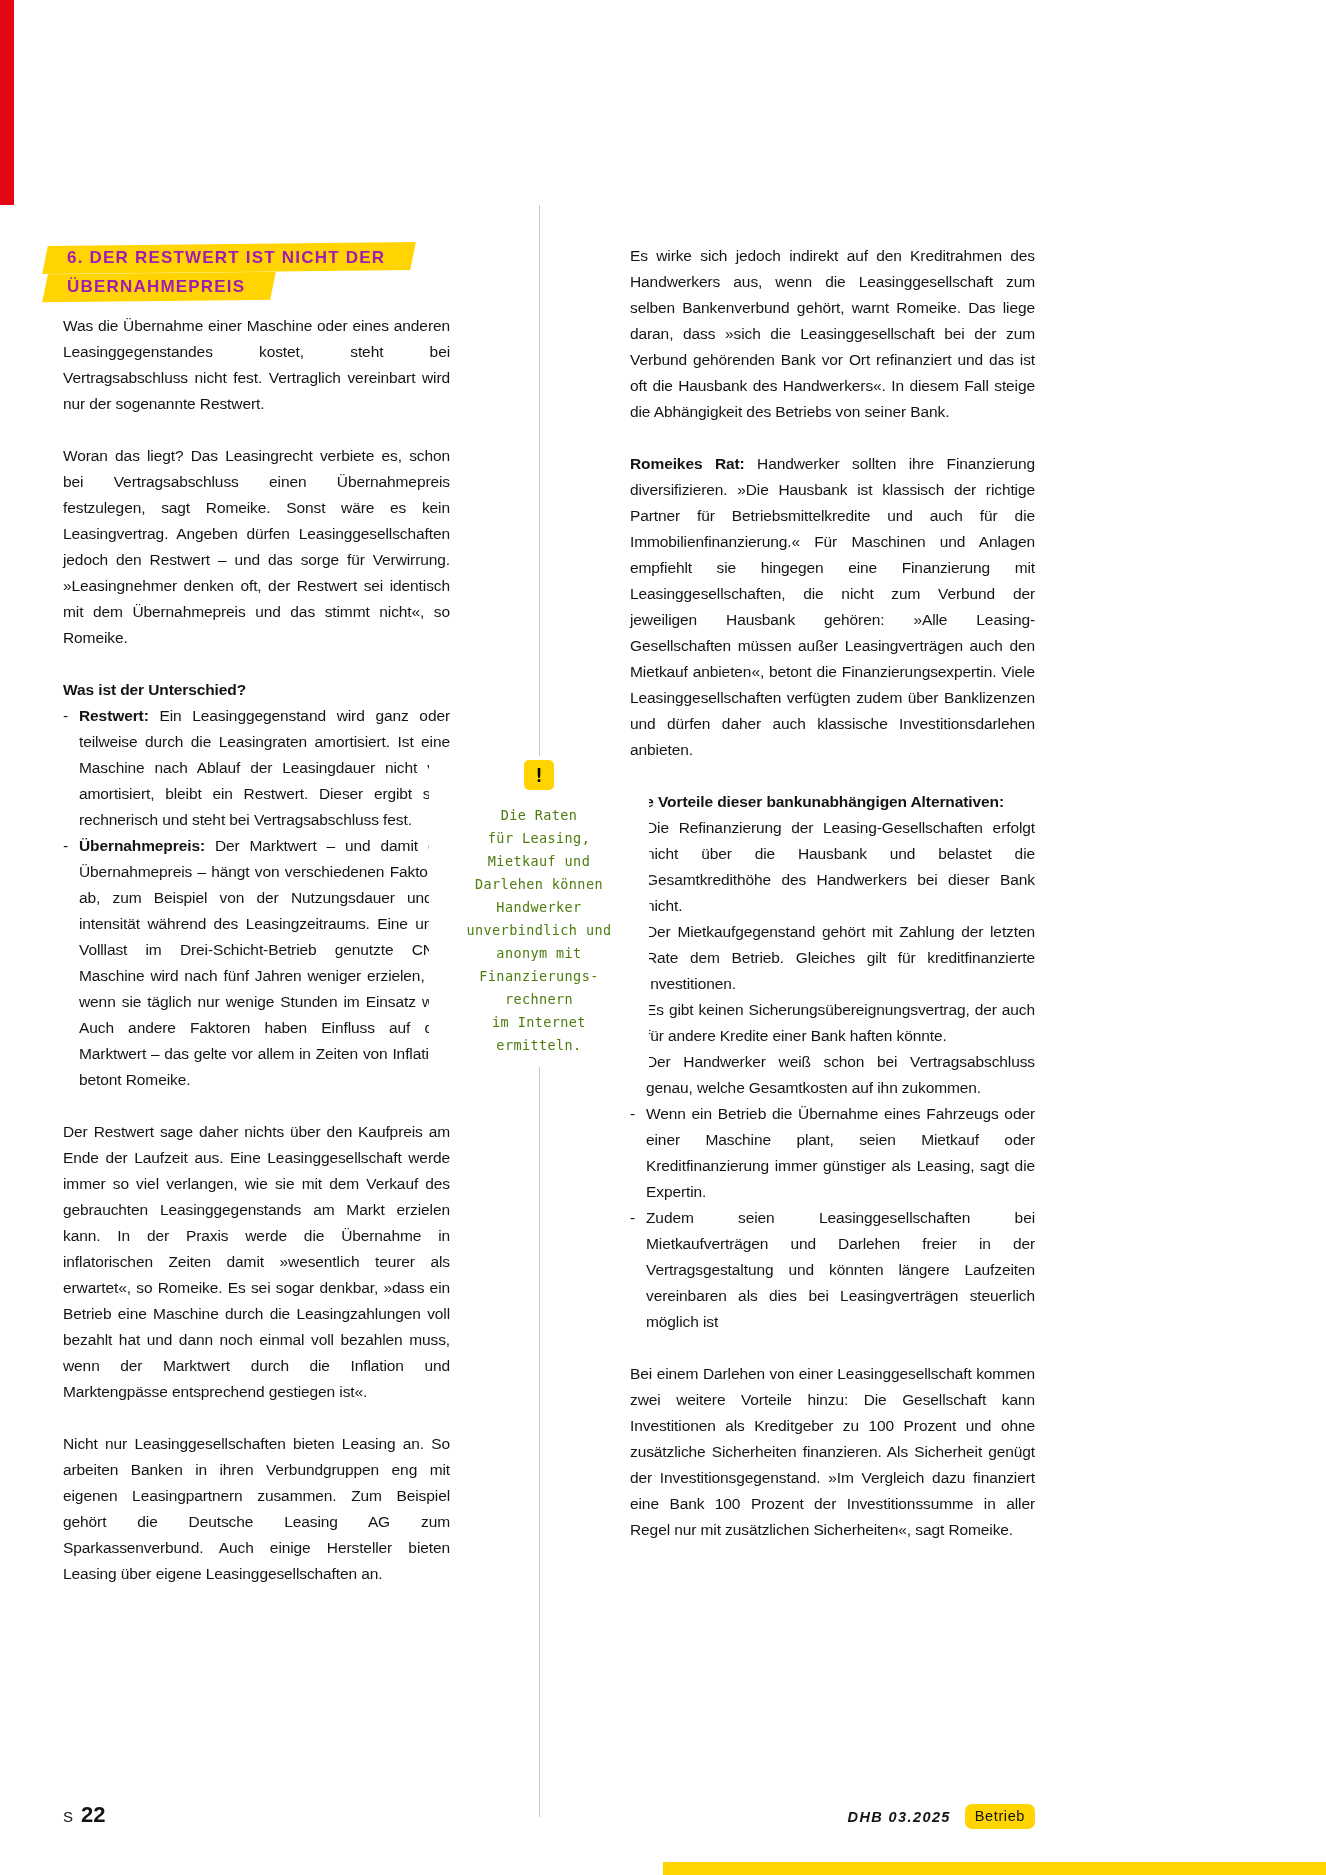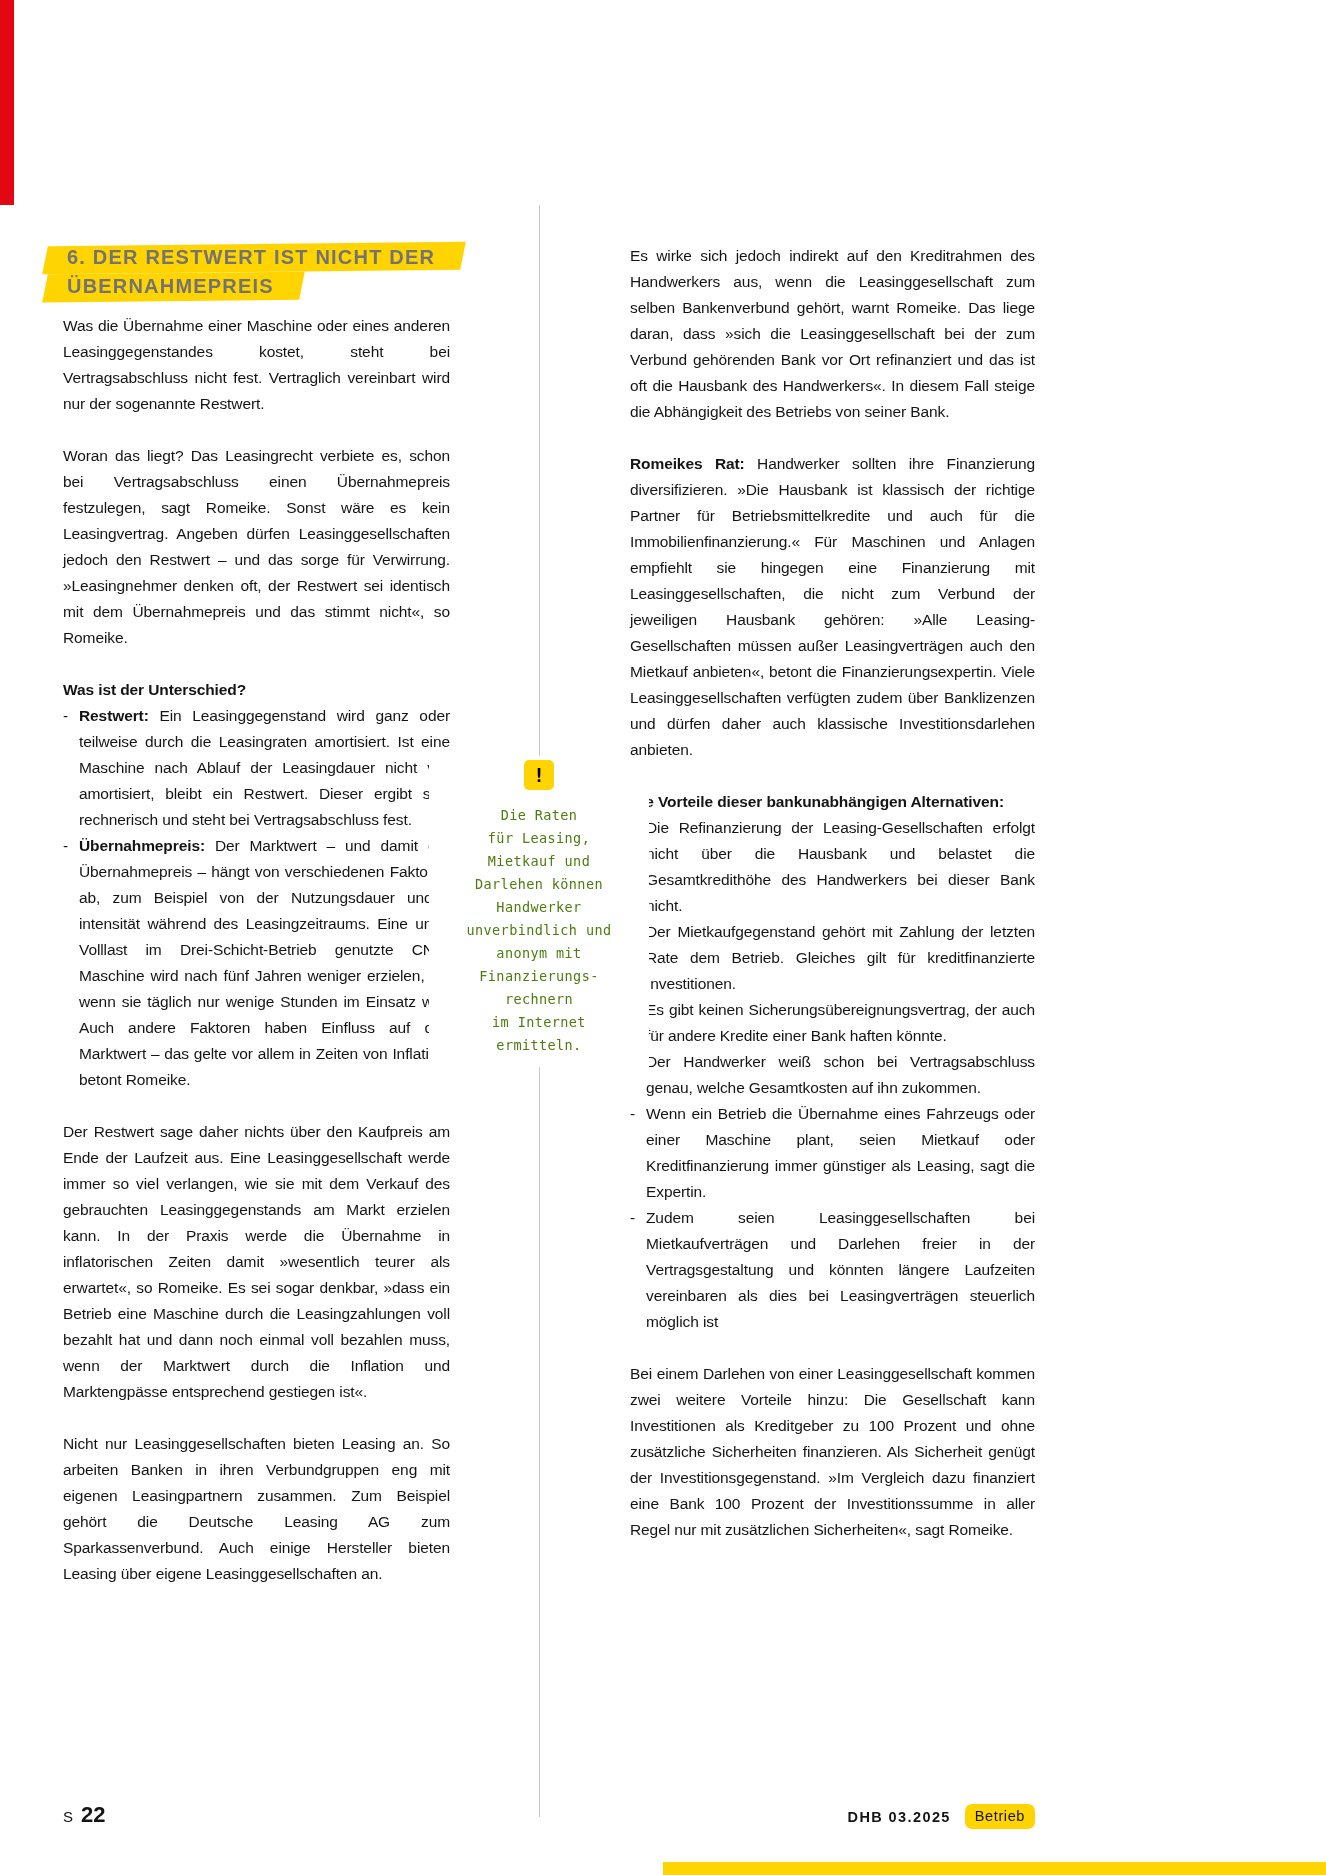--- a/index.html
+++ b/index.html
@@ -30,25 +30,25 @@
   .subhead { font-weight:700; margin-bottom:0 !important; }
   .last { margin-bottom:0 !important; }
 
   .bullets { margin:0 0 26px; }
   .bullet { display:flex; margin:0; }
   .bullet .marker { flex:0 0 16px; width:16px; }
   .bullet .btext { flex:1; }
 
   h2.heading {
     margin:34px 0 12px;
-    font-size:20px; line-height:29px;
+    font-size:17px; line-height:29px;
     letter-spacing:1.2px;
     font-weight:700;
     text-transform:uppercase;
-    color:#737373;
+    color:#a21caf;
   }
   h2.first { margin-top:0; }
   .hl { position:relative; display:inline-block; z-index:1; padding:0 4px; white-space:nowrap; }
   .hl::before {
     content:""; position:absolute; z-index:-1;
     left:-18px; right:-24px; top:1px; bottom:0;
     background:#ffd400;
     transform:rotate(-0.6deg) skewX(-12deg);
   }
 
@@ -71,21 +71,21 @@
 
   .footer-left { position:absolute; left:63px; top:1802px; display:flex; align-items:baseline; }
   .footer-left .s   { font-size:15px; letter-spacing:1px; }
   .footer-left .num { font-size:22px; font-weight:700; margin-left:7px; }
 
   .footer-right {
     position:absolute; top:1804px; right:291px;
     display:flex; align-items:center; gap:14px;
     font-size:14.5px;
   }
-  .issue { font-weight:700; letter-spacing:1.4px; }
+  .issue { font-weight:700; letter-spacing:1.4px;font-style:italic; }
   .section-tag { background:#ffd400; padding:4px 10px 5px; letter-spacing:0.6px;border-radius:7px; }
 
   .bottom-bar { position:absolute; right:0; bottom:0; width:663px; height:13px; background:#ffd400; }
 </style>
 </head>
 <body>
 
 <div class="page">
 
   <div class="red-bar"></div>

